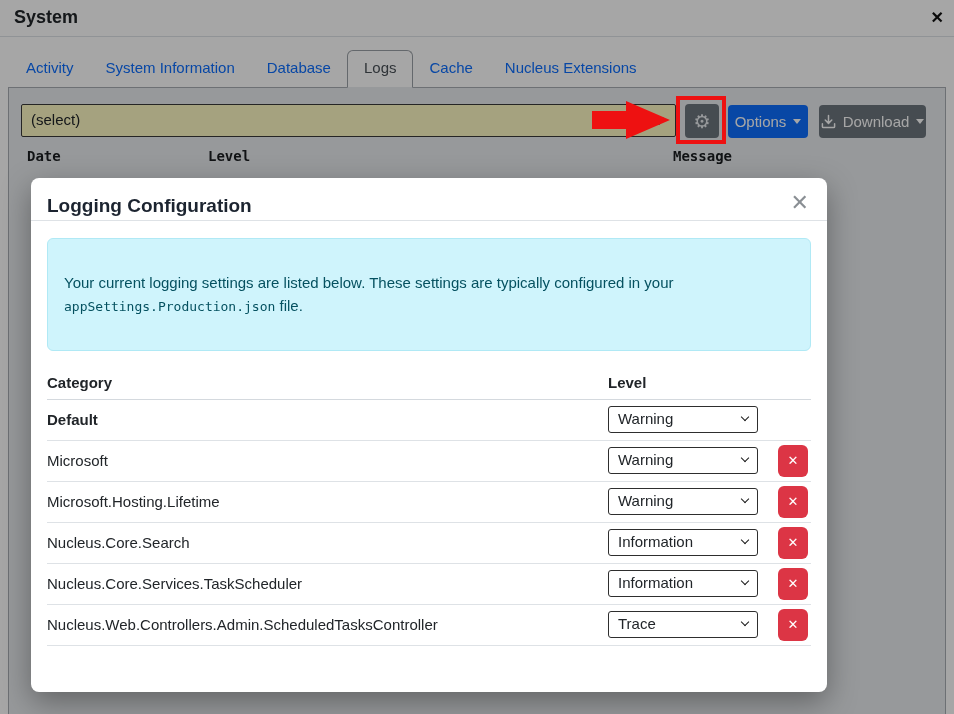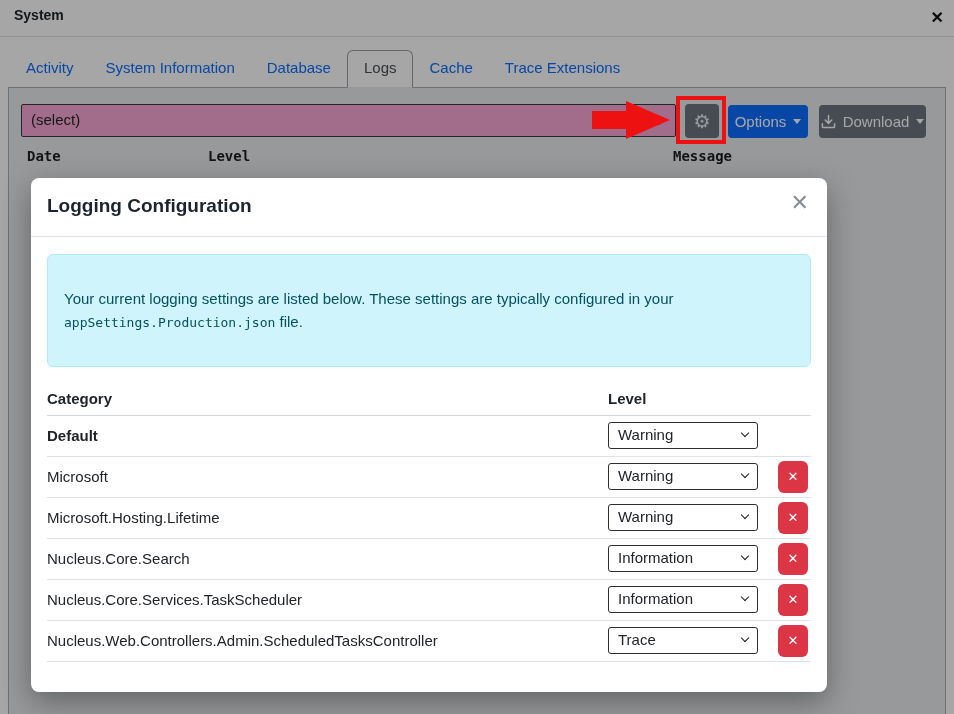--- a/index.html
+++ b/index.html
@@ -7,21 +7,21 @@
   .screen {
     position:relative; width:954px; height:714px; overflow:hidden;
     font-family:"Liberation Sans", sans-serif; color:#212529; background:#fff;
   }
 
   
   .win-header {
     position:absolute; left:0; top:0; width:954px; height:37px;
     background:#fff; border-bottom:1px solid #dee2e6;
   }
-  .win-title { position:absolute; left:14px; top:7px; font-size:14px; font-weight:bold; }
+  .win-title { position:absolute; left:14px; top:7px; font-size:18px; font-weight:bold; }
   .win-close { position:absolute; right:10px; top:8px; font-size:16px; font-weight:bold; color:#111; cursor:pointer; }
 
   .tabs-bar {
     position:absolute; left:8px; right:8px; top:37px; height:51px;
     background:#fff; border-bottom:1px solid #a8adb3;
     display:flex; align-items:flex-end; padding-left:2px;
   }
   .tab {
     display:inline-block; padding:8px 16px 11px 16px; font-size:15px; color:#0d6efd; cursor:pointer;
   }
@@ -30,21 +30,21 @@
     border:1px solid #9aa0a6; border-bottom:1px solid #e9ecef;
     border-radius:6px 6px 0 0; margin-bottom:-1px; padding-bottom:11px;
   }
 
   .pane {
     position:absolute; left:8px; right:8px; top:88px; bottom:0;
     background:#e9ecef; border-left:1px solid #a8adb3; border-right:1px solid #a8adb3;
   }
   .log-select {
     position:absolute; left:12px; top:16px; width:655px; height:33px;
-    background:#f9a8d4; border:1px solid #3a3a3a; border-radius:2px;
+    background:#fef9c3; border:1px solid #3a3a3a; border-radius:2px;
     font-size:15px; padding:6px 26px 6px 9px; cursor:pointer;
   }
   .chev {
     position:absolute; width:8px; height:8px;
     border-right:2px solid #1a1a1a; border-bottom:2px solid #1a1a1a;
     transform:rotate(45deg);
   }
   .log-select .chev { right:12px; top:10px; }
 
   .btn {
@@ -69,21 +69,21 @@
   
   .backdrop { position:absolute; inset:0; background:rgba(0,0,0,0.35); z-index:5; }
 
   
   .modal {
     position:absolute; left:31px; top:178px; width:796px; height:514px; z-index:10;
     background:#fff; border-radius:8px; box-shadow:0 10px 30px rgba(0,0,0,0.35);
     overflow:hidden;
   }
   .modal-header {
-    position:relative; height:59px; border-bottom:1px solid #dee2e6; padding:17px 16px;
+    position:relative; height:43px; border-bottom:1px solid #dee2e6; padding:17px 16px;
   }
   .modal-title { font-size:19px; font-weight:bold; color:#1c2430; }
   .modal-close {
     position:absolute; right:18px; top:14px; font-size:22px; color:#8a8f94; font-weight:normal; cursor:pointer;
     line-height:1;
   }
   .modal-body { padding:17px 16px 0 16px; font-size:15px; }
 
   .alert-info {
     background:#cff4fc; border:1px solid #b0e9f5; color:#055160;
@@ -138,21 +138,21 @@
     <div class="win-title">System</div>
     <div class="win-close">✕</div>
   </div>
 
   <div class="tabs-bar">
     <div class="tab">Activity</div>
     <div class="tab">System Information</div>
     <div class="tab">Database</div>
     <div class="tab active">Logs</div>
     <div class="tab">Cache</div>
-    <div class="tab">Trace Extensions</div>
+    <div class="tab">Nucleus Extensions</div>
   </div>
 
   <div class="pane">
     <div class="log-select">
       <span>(select)</span>
       <span class="chev"></span>
     </div>
 
     <button class="btn btn-gear">
       <span>⚙</span>

